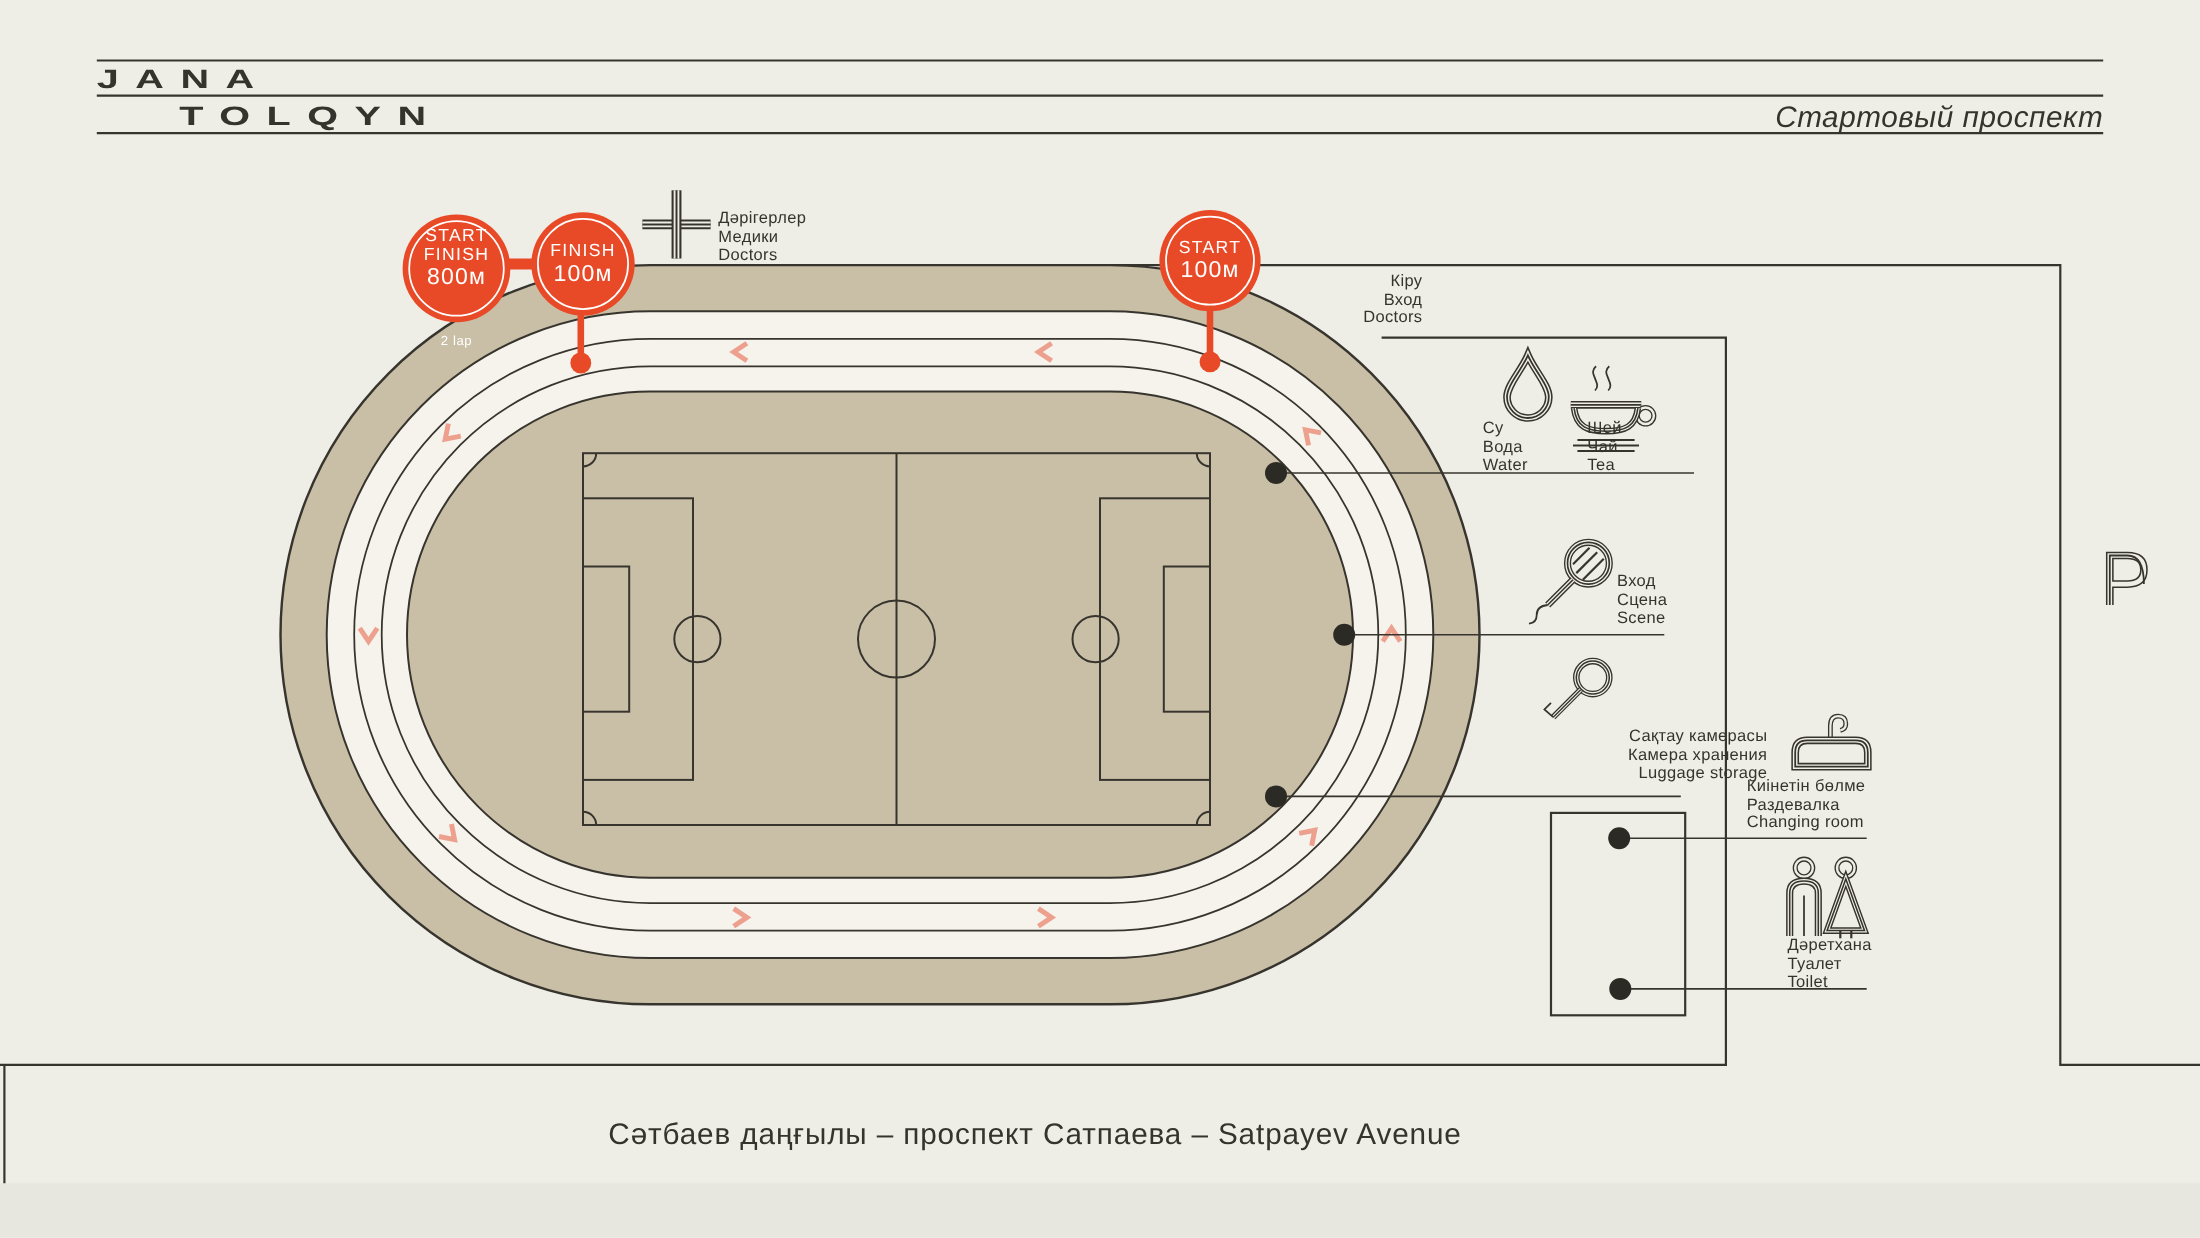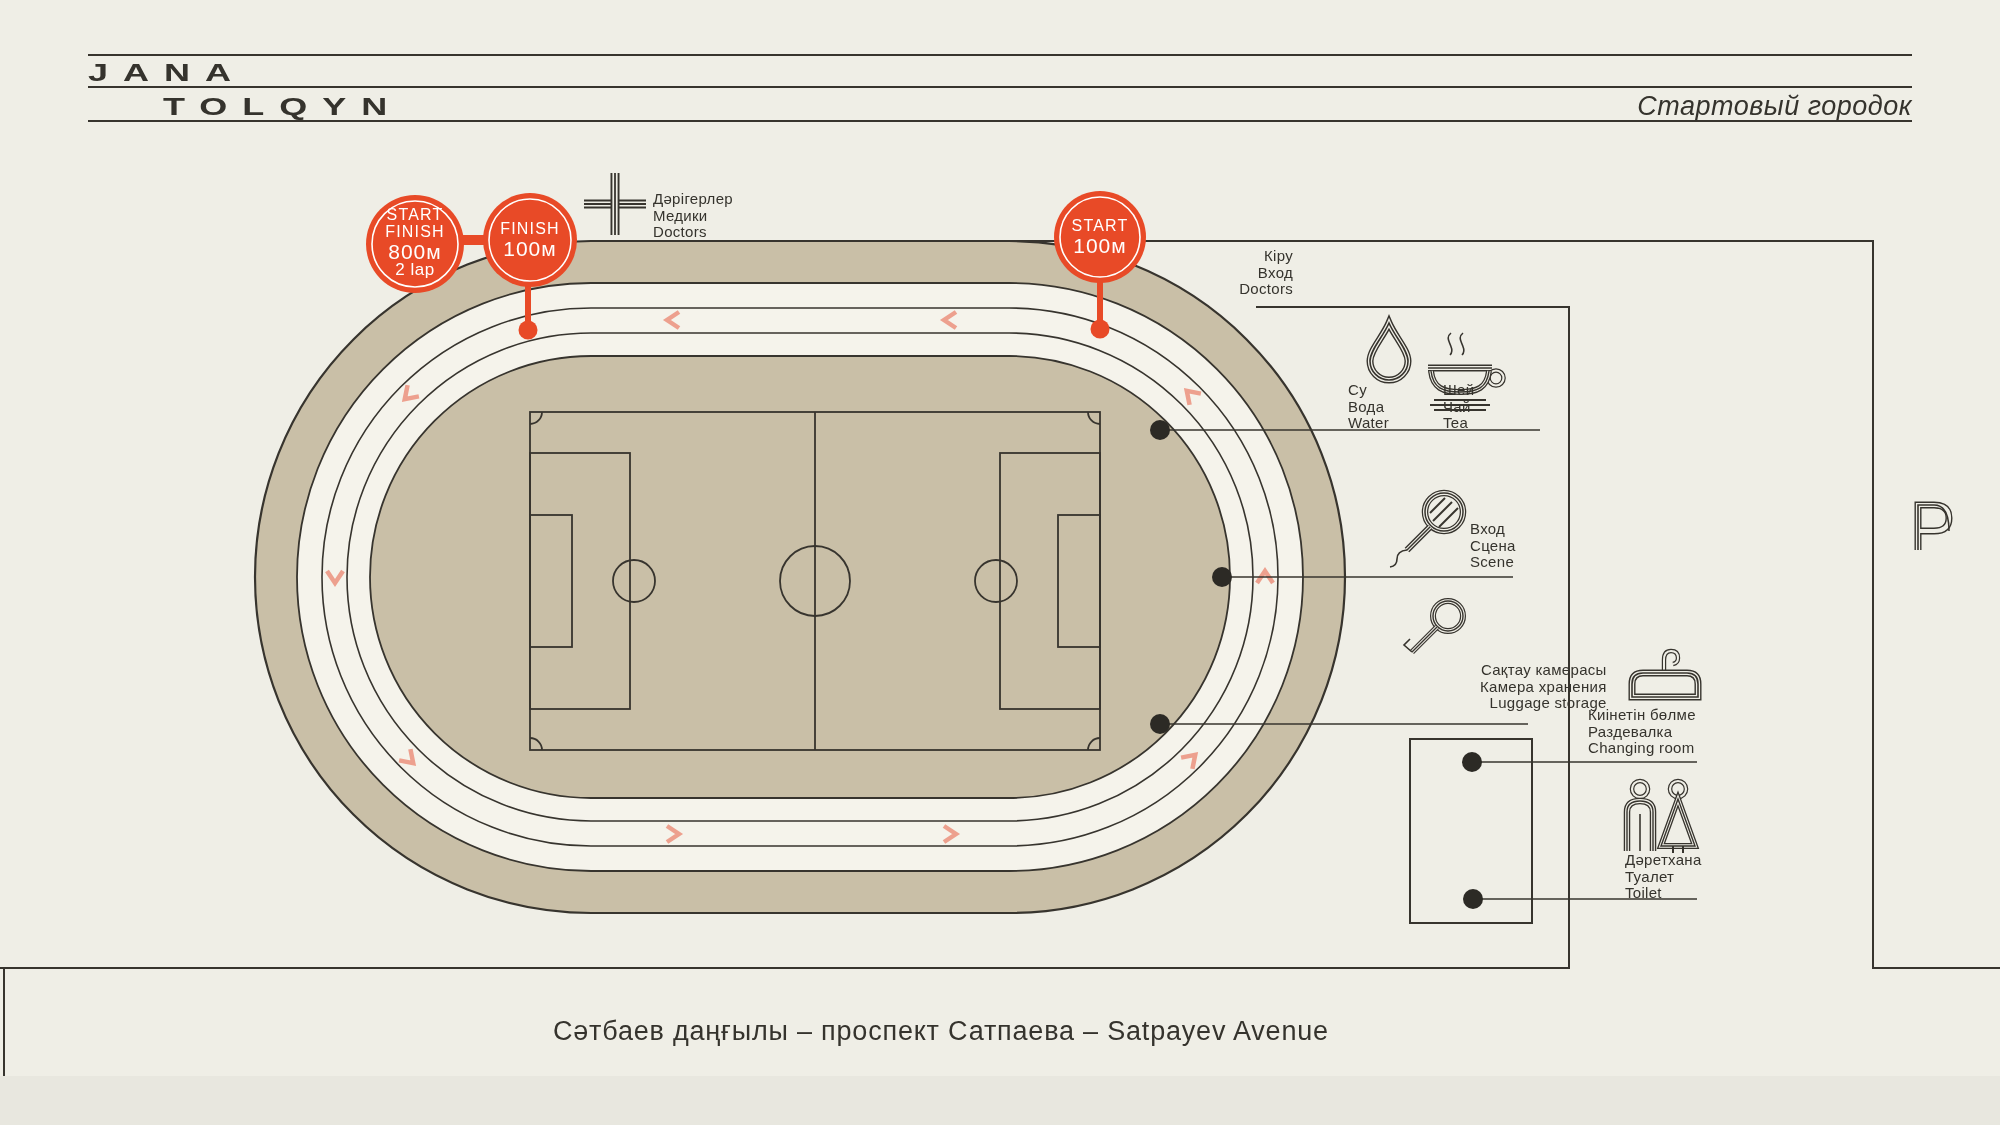--- a/index.html
+++ b/index.html
@@ -5,21 +5,21 @@
   html,body{margin:0;padding:0;background:#e8e7df;}
   .stage{position:relative;width:2000px;height:1076px;background:#efeee6;overflow:hidden;
          font-family:"Liberation Sans",sans-serif;color:#35332d;}
   svg.map{position:absolute;left:0;top:0;}
   .abs{position:absolute;}
   .lbl{font-size:15px;line-height:16.5px;letter-spacing:.3px;white-space:nowrap;}
   .lbl.right{text-align:right;}
   .badge-txt{position:absolute;text-align:center;color:#ffffff;line-height:1;}
   .badge-txt .b-line{font-size:16px;letter-spacing:1.2px;line-height:17px;}
   .badge-txt .b-big{font-size:21px;letter-spacing:1px;line-height:23px;}
-  .badge-txt .b-small{font-size:17px;letter-spacing:.5px;line-height:14px;}
+  .badge-txt .b-small{font-size:12px;letter-spacing:.5px;line-height:14px;margin-top:40px;}
   .brand{font-size:24px;font-weight:600;letter-spacing:10px;transform:scaleX(1.5);transform-origin:left top;white-space:nowrap;}
   .map-title{font-size:27px;font-style:italic;letter-spacing:.5px;text-align:right;white-space:nowrap;}
   .street{font-size:27px;letter-spacing:.8px;text-align:right;white-space:nowrap;}
 </style>
 </head>
 <body>
 
 <div class="stage">
 
 <svg class="map" width="2000" height="1125" viewBox="0 0 2000 1125">
@@ -187,21 +187,21 @@
       <path d="M1918,550 L1918,505 L1934,505 Q1949,505 1949,518 Q1949,531 1934,531 L1918,531" stroke="#efeee6" stroke-width="4.2"></path>
       <path d="M1918,550 L1918,505 L1934,505 Q1949,505 1949,531 1934,531 L1918,531" stroke="#37342e" stroke-width="1.6"></path>
     </g>
   </g>
 
   <rect x="0" y="1118" width="2000" height="7" fill="#3b3934"></rect>
 </svg>
 
   <div class="abs brand" style="left:88px;top:59px;">JANA</div>
   <div class="abs brand" style="left:163px;top:93px;">TOLQYN</div>
-  <div class="abs map-title" style="right:88px;top:91px;">Стартовый городок</div>
+  <div class="abs map-title" style="right:88px;top:91px;">Стартовый проспект</div>
 
   <div class="badge-txt" style="left:355px;top:206px;width:120px;">
     <div class="b-line">START</div>
     <div class="b-line">FINISH</div>
     <div class="b-big">800м</div>
     <div class="b-small">2 lap</div>
   </div>
   <div class="badge-txt" style="left:470px;top:220px;width:120px;">
     <div class="b-line">FINISH</div>
     <div class="b-big">100м</div>

